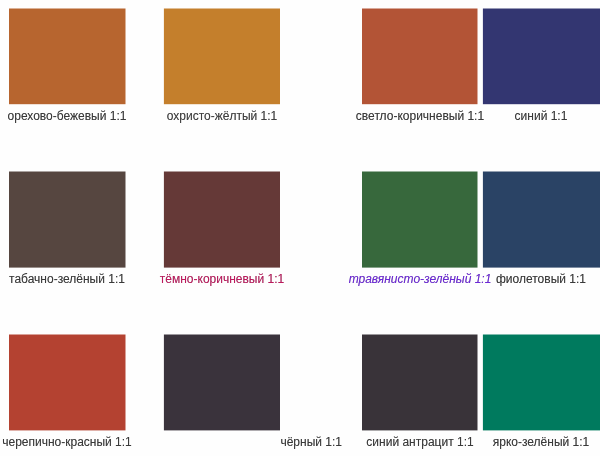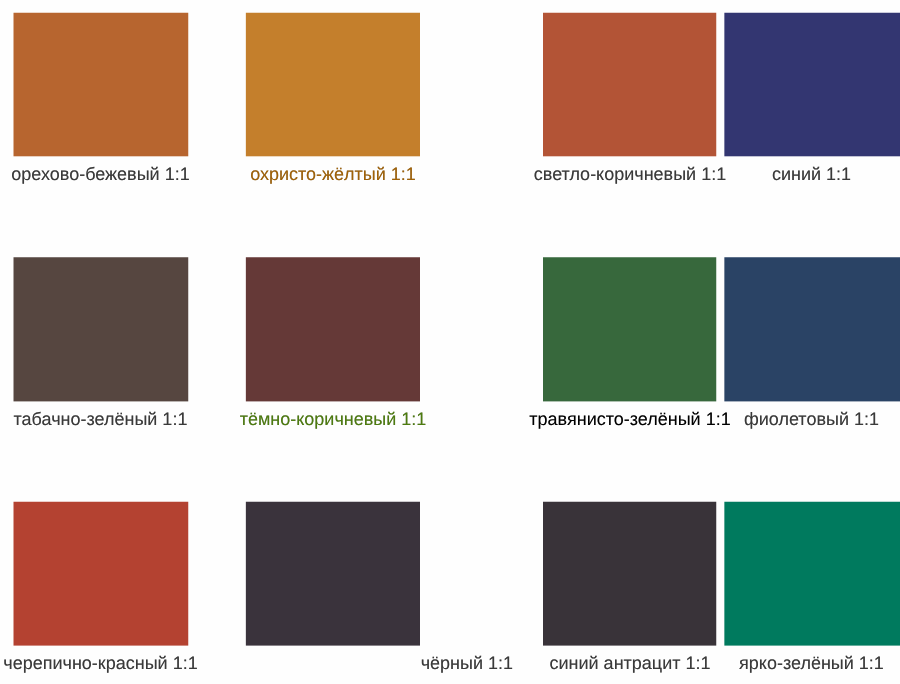--- a/index.html
+++ b/index.html
@@ -61,21 +61,21 @@
   <div class="swatch-cell row-1 col-1">
     <svg class="swatch-chip" viewBox="0 0 120 100" width="120" height="100" aria-hidden="true">
         <rect x="1.0" y="1.5" width="116.5" height="95.7" fill="#b7652f"></rect>
       </svg>
     <span class="swatch-label" style="color: rgb(58, 58, 58);">орехово-бежевый 1:1</span>
   </div>
   <div class="swatch-cell row-1 col-2">
     <svg class="swatch-chip" viewBox="0 0 120 100" width="120" height="100" aria-hidden="true">
         <rect x="0.9" y="1.5" width="116.1" height="95.7" fill="#c47f2c"></rect>
       </svg>
-    <span class="swatch-label" style="color: #a16207;">охристо-жёлтый 1:1</span>
+    <span class="swatch-label" style="color: #404040;">охристо-жёлтый 1:1</span>
   </div>
   <div class="swatch-cell row-1 col-3">
     <svg class="swatch-chip" viewBox="0 0 120 100" width="120" height="100" aria-hidden="true">
         <rect x="1.0" y="1.5" width="115.5" height="95.7" fill="#b35436"></rect>
       </svg>
     <span class="swatch-label" style="color: rgb(58, 58, 58);">светло-коричневый 1:1</span>
   </div>
   <div class="swatch-cell row-1 col-4">
     <svg class="swatch-chip" viewBox="0 0 120 100" width="120" height="100" aria-hidden="true">
         <rect x="0.9" y="1.5" width="117.1" height="95.7" fill="#333671"></rect>
@@ -86,27 +86,27 @@
   <div class="swatch-cell row-2 col-1">
     <svg class="swatch-chip" viewBox="0 0 120 100" width="120" height="100" aria-hidden="true">
         <rect x="1.0" y="0.5" width="116.5" height="96.1" fill="#564640"></rect>
       </svg>
     <span class="swatch-label" style="color: rgb(58, 58, 58);">табачно-зелёный 1:1</span>
   </div>
   <div class="swatch-cell row-2 col-2">
     <svg class="swatch-chip" viewBox="0 0 120 100" width="120" height="100" aria-hidden="true">
         <rect x="0.9" y="0.5" width="116.1" height="96.1" fill="#653937"></rect>
       </svg>
-    <span class="swatch-label" style="color: #4d7c0f;">тёмно-коричневый 1:1</span>
+    <span class="swatch-label" style="color: #be185d;">тёмно-коричневый 1:1</span>
   </div>
   <div class="swatch-cell row-2 col-3">
     <svg class="swatch-chip" viewBox="0 0 120 100" width="120" height="100" aria-hidden="true">
         <rect x="1.0" y="0.5" width="115.5" height="96.1" fill="#37683c"></rect>
       </svg>
-    <span class="swatch-label" style="color: #000000;">травянисто-зелёный 1:1</span>
+    <span class="swatch-label" style="color: #6d28d9; font-style: italic;">травянисто-зелёный 1:1</span>
   </div>
   <div class="swatch-cell row-2 col-4">
     <svg class="swatch-chip" viewBox="0 0 120 100" width="120" height="100" aria-hidden="true">
         <rect x="0.9" y="0.5" width="117.1" height="96.1" fill="#2a4365"></rect>
       </svg>
     <span class="swatch-label" style="color: rgb(58, 58, 58);">фиолетовый 1:1</span>
   </div>
 
   <div class="swatch-cell row-3 col-1">
     <svg class="swatch-chip" viewBox="0 0 120 100" width="120" height="100" aria-hidden="true">

